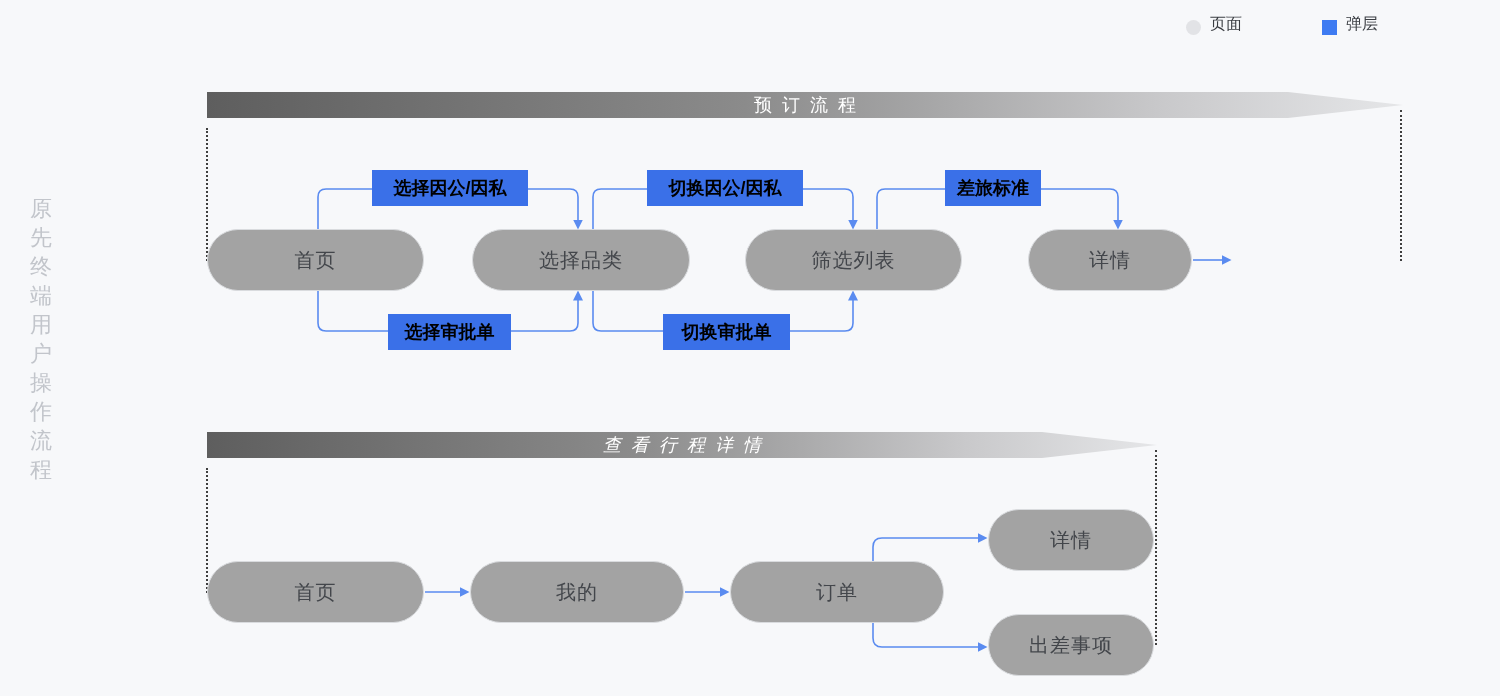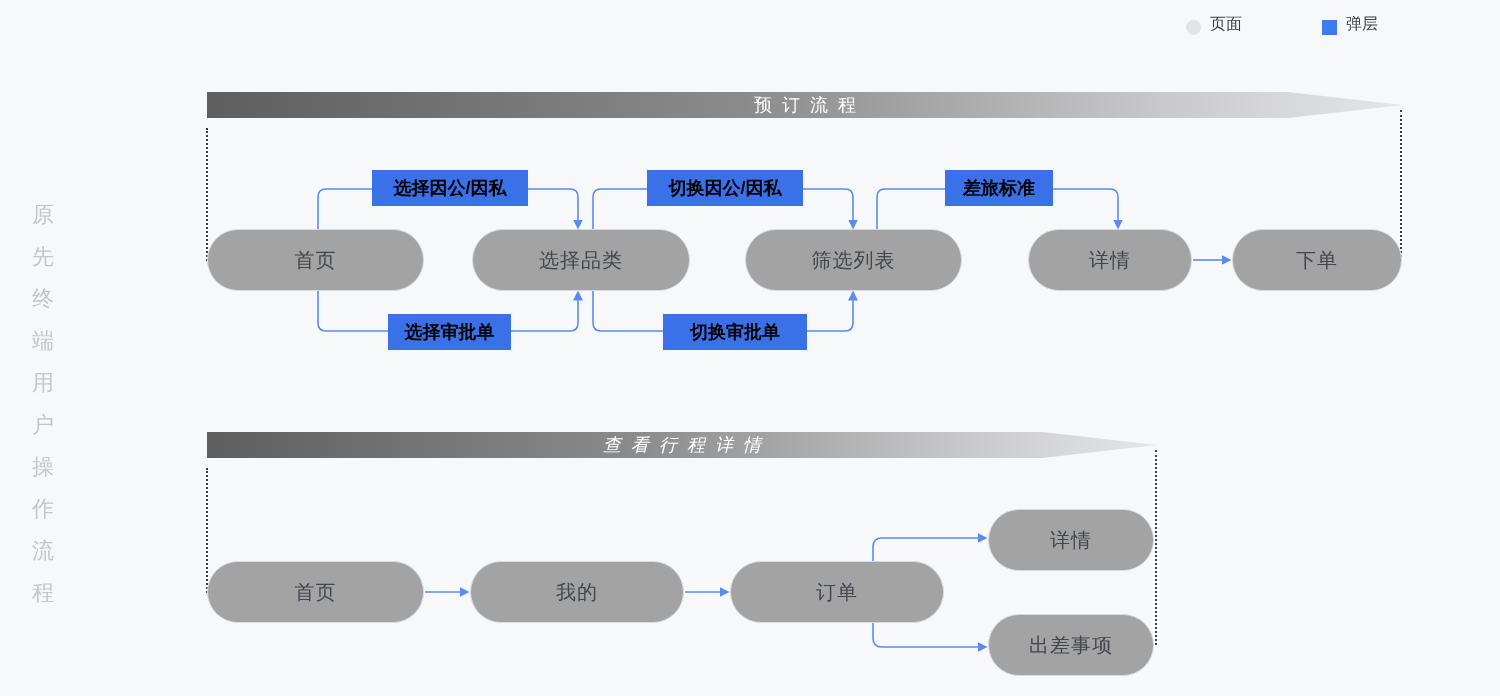--- a/index.html
+++ b/index.html
@@ -8,22 +8,22 @@
     font-family:"Liberation Sans","DejaVu Sans",sans-serif;overflow:hidden;
   }
   
   .legend-item{position:absolute;top:14px;display:flex;align-items:flex-end;gap:9px;}
   .legend-swatch-circle{width:15px;height:15px;border-radius:50%;background:#e2e3e6;}
   .legend-swatch-square{width:15px;height:15px;background:#3e7bf2;}
   .legend-label{font-size:16px;color:#3a3d42;}
   
   .side-caption{
     position:absolute;left:30px;top:194px;width:26px;
-    font-size:22px;line-height:42px;color:#c2c5cb;
-    word-break:break-all;text-align:center;
+    font-size:22px;line-height:29px;color:#c2c5cb;
+    word-break:break-all;text-align:left;
   }
   
   .banner{
     position:absolute;height:26px;
     background:linear-gradient(90deg,#5e5e5e 0%,#8b8b8b 45%,#c9c9cb 80%,#e5e6e8 100%);
     clip-path:polygon(0 0,calc(100% - 115px) 0,100% 50%,calc(100% - 115px) 100%,0 100%);
     display:flex;align-items:center;justify-content:center;
   }
   .banner-title{
     color:#ffffff;font-size:18px;font-weight:500;
@@ -79,27 +79,26 @@
 
   <div class="guide" id="guide-f1-left"></div>
   <div class="guide" id="guide-f1-right"></div>
   <div class="guide" id="guide-f2-left"></div>
   <div class="guide" id="guide-f2-right"></div>
 
   <div class="node" style="left:207px;top:229px;width:217px;">首页</div>
   <div class="node" style="left:472px;top:229px;width:218px;">选择品类</div>
   <div class="node" style="left:745px;top:229px;width:217px;">筛选列表</div>
   <div class="node" style="left:1028px;top:229px;width:164px;">详情</div>
-  <div class="node" style="left:1232px;top:229px;width:170px;">下单</div>
 
   <div class="blabel" style="left:372px;top:170px;width:156px;">选择因公/因私</div>
   <div class="blabel" style="left:647px;top:170px;width:156px;">切换因公/因私</div>
-  <div class="blabel" style="left:945px;top:170px;width:108px;">差旅标准</div>
+  <div class="blabel" style="left:945px;top:170px;width:96px;">差旅标准</div>
   <div class="blabel" style="left:388px;top:314px;width:123px;">选择审批单</div>
-  <div class="blabel" style="left:663px;top:314px;width:144px;">切换审批单</div>
+  <div class="blabel" style="left:663px;top:314px;width:127px;">切换审批单</div>
 
   <div class="node" style="left:207px;top:561px;width:217px;">首页</div>
   <div class="node" style="left:470px;top:561px;width:214px;">我的</div>
   <div class="node" style="left:730px;top:561px;width:214px;">订单</div>
   <div class="node" style="left:988px;top:509px;width:166px;">详情</div>
   <div class="node" style="left:988px;top:614px;width:166px;">出差事项</div>
 
   <svg id="connector-layer" width="1500" height="696" viewBox="0 0 1500 696">
     <defs>
       <marker id="arrowhead" viewBox="0 0 10 10" refX="0.5" refY="5" markerWidth="10" markerHeight="10" orient="auto" markerUnits="userSpaceOnUse">

